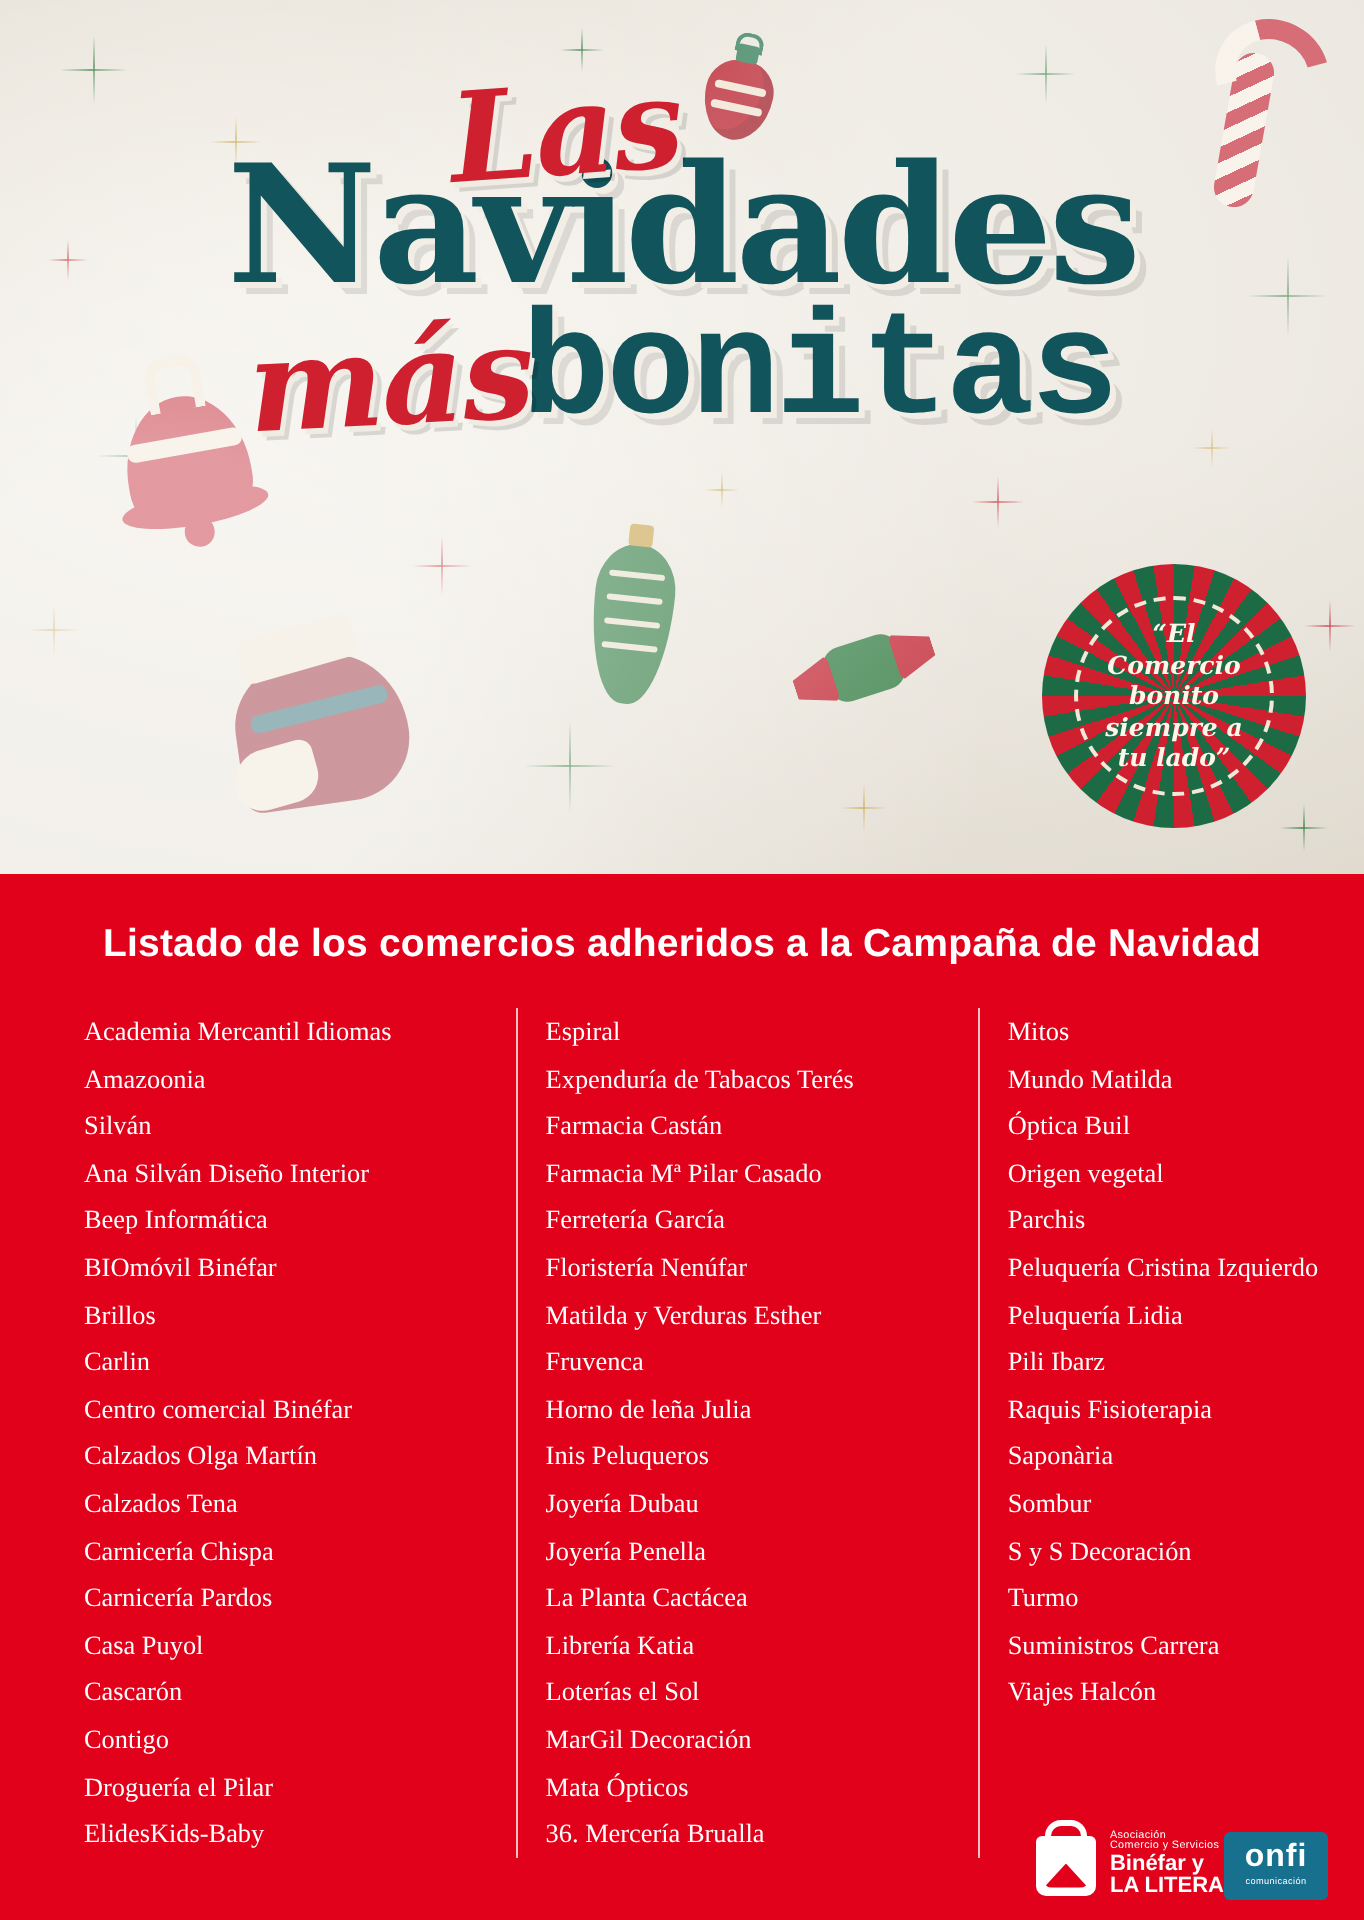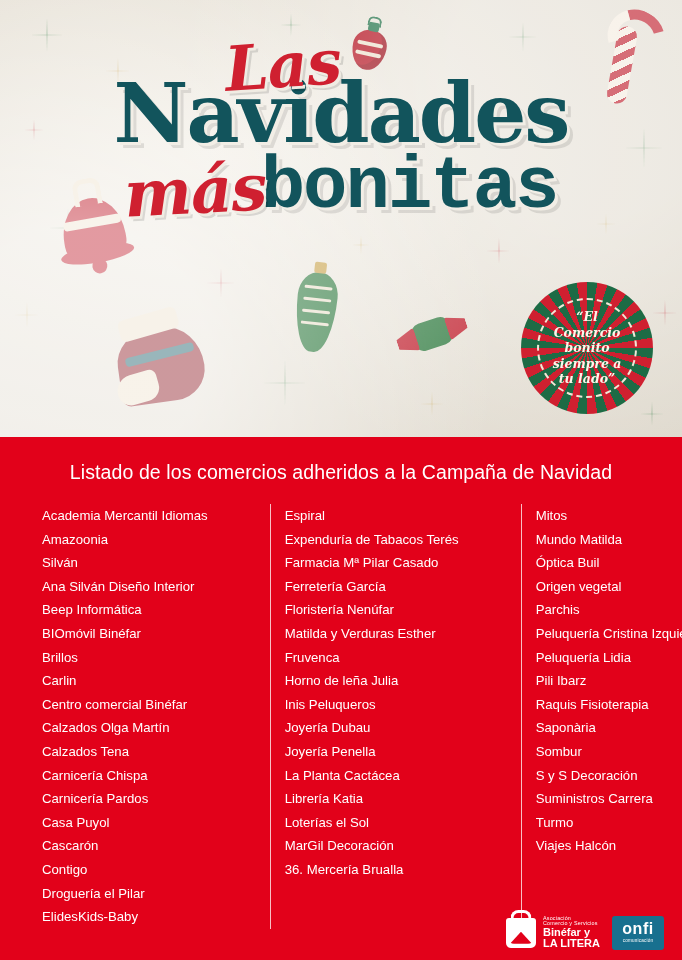--- a/index.html
+++ b/index.html
@@ -327,35 +327,36 @@
   
   .body-red {
     position: relative;
     background: #e2011a;
     height: 523px;
     padding: 0;
     box-sizing: border-box;
   }
   .list-title {
     color: #ffffff;
-    font-weight: normal;
+    font-weight: bold;
     font-size: 19.5px;
     text-align: center;
     padding: 24px 16px 20px;
     letter-spacing: .1px;
   }
   .columns {
     display: flex;
     padding: 0 28px;
     box-sizing: border-box;
   }
   .col {
     flex: 1;
     padding: 0 14px;
     box-sizing: border-box;
+    font-family: Liberation Serif, serif;
   }
   .col + .col {
     border-left: 1px solid rgba(255,255,255,.75);
     margin-left: 48px;
   }
   .col ul {
     list-style: none;
     margin: 0;
     padding: 0;
   }
@@ -366,21 +367,20 @@
     white-space: nowrap;
   }
 
   
   .footer {
     position: absolute;
     right: 18px;
     bottom: 10px;
     display: flex;
     align-items: center;
-    gap: 12px;
   }
   .logo-bag {
     display: flex;
     align-items: center;
     gap: 7px;
   }
   .bag {
     width: 30px; height: 30px;
     background: #ffffff;
     border-radius: 3px 3px 5px 5px;
@@ -597,53 +597,55 @@
           <li>Contigo</li>
           <li>Droguería el Pilar</li>
           <li>ElidesKids-Baby</li>
         </ul>
       </div>
 
       <div class="col">
         <ul>
           <li>Espiral</li>
           <li>Expenduría de Tabacos Terés</li>
+          <li>Farmacia Castán</li>
           <li>Farmacia Mª Pilar Casado</li>
           <li>Ferretería García</li>
           <li>Floristería Nenúfar</li>
           <li>Matilda y Verduras Esther</li>
           <li>Fruvenca</li>
           <li>Horno de leña Julia</li>
           <li>Inis Peluqueros</li>
           <li>Joyería Dubau</li>
           <li>Joyería Penella</li>
           <li>La Planta Cactácea</li>
           <li>Librería Katia</li>
           <li>Loterías el Sol</li>
           <li>MarGil Decoración</li>
+          <li>Mata Ópticos</li>
           <li>36. Mercería Brualla</li>
         </ul>
       </div>
 
       <div class="col">
         <ul>
           <li>Mitos</li>
           <li>Mundo Matilda</li>
           <li>Óptica Buil</li>
           <li>Origen vegetal</li>
           <li>Parchis</li>
           <li>Peluquería Cristina Izquierdo</li>
           <li>Peluquería Lidia</li>
           <li>Pili Ibarz</li>
           <li>Raquis Fisioterapia</li>
           <li>Saponària</li>
           <li>Sombur</li>
           <li>S y S Decoración</li>
+          <li>Turmo</li>
           <li>Suministros Carrera</li>
-          <li>Turmo</li>
           <li>Viajes Halcón</li>
         </ul>
       </div>
     </div>
 
     <div class="footer">
       <div class="logo-bag">
         <div class="bag"></div>
         <div class="bag-txt">
           <span class="small">Asociación</span>

